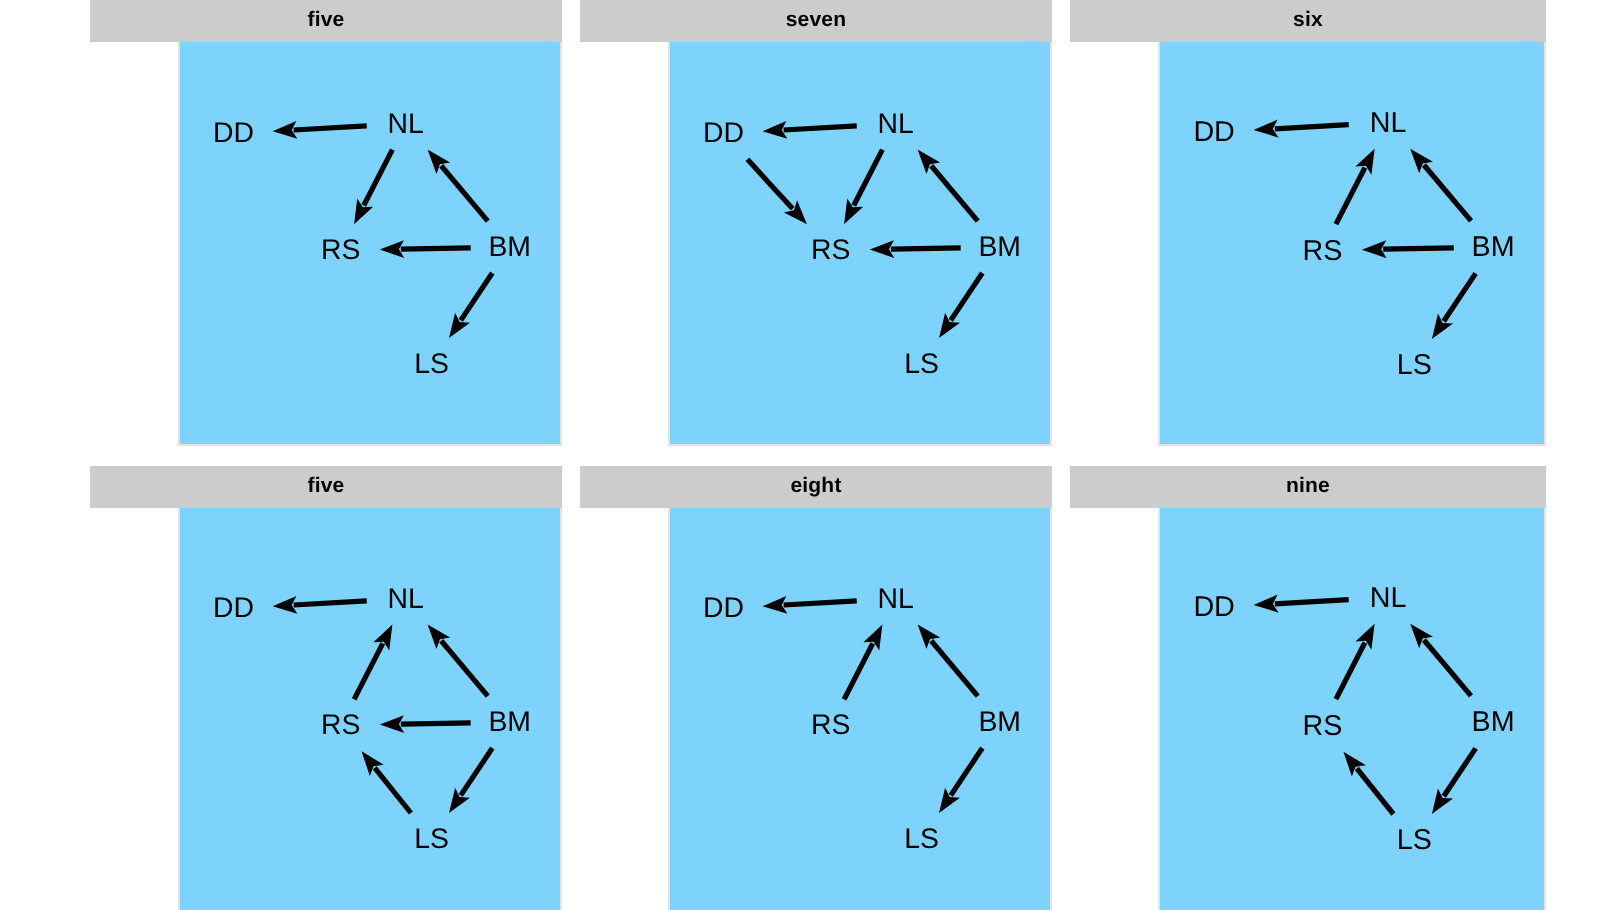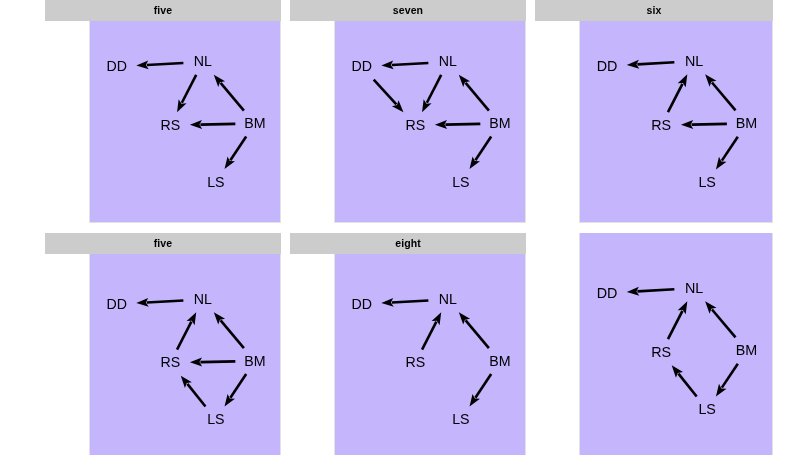--- a/index.html
+++ b/index.html
@@ -41,21 +41,21 @@
     font-weight: bold;
     text-align: center;
     letter-spacing: 0.1px;
     flex: 0 0 auto;
     font-family: "Liberation Sans", "DejaVu Sans", sans-serif;
   }
   .panel-body {
     flex: 1 1 auto;
     border: 1px solid #e3e3e3;
     border-top: none;
-    background: #c4b5fd;
+    background: #7dd3fc;
     position: relative;
     margin-left: 44px;
   }
   .panel-body svg {
     display: block;
     width: 100%;
     height: 100%;
   }
   .node-label {
     font-family: "Liberation Sans", "DejaVu Sans", sans-serif;
@@ -237,20 +237,21 @@
           </g>
           <text class="node-label" x="33" y="34">DD</text>
           <text class="node-label" x="139" y="28">NL</text>
           <text class="node-label" x="99" y="106">RS</text>
           <text class="node-label" x="203" y="104">BM</text>
           <text class="node-label" x="155" y="176">LS</text>
         </svg>
       </div>
     </div>
     <div class="panel">
+      <div class="panel-header">nine</div>
       <div class="panel-body">
         <svg viewBox="0 0 234 201" preserveAspectRatio="xMidYMid meet">
           <g>
             <line class="edge-line" x1="115.00" y1="28.36" x2="69.98" y2="30.91"></line>
             <polygon points="57.00,31.64 71.67,25.30 68.78,30.97 72.29,36.29" class="edge-head"></polygon>
           </g>
           <g>
             <line class="edge-line" x1="107.21" y1="89.00" x2="124.86" y2="54.57"></line>
             <polygon points="130.79,43.00 128.84,58.86 125.41,53.50 119.06,53.84" class="edge-head"></polygon>
           </g>

